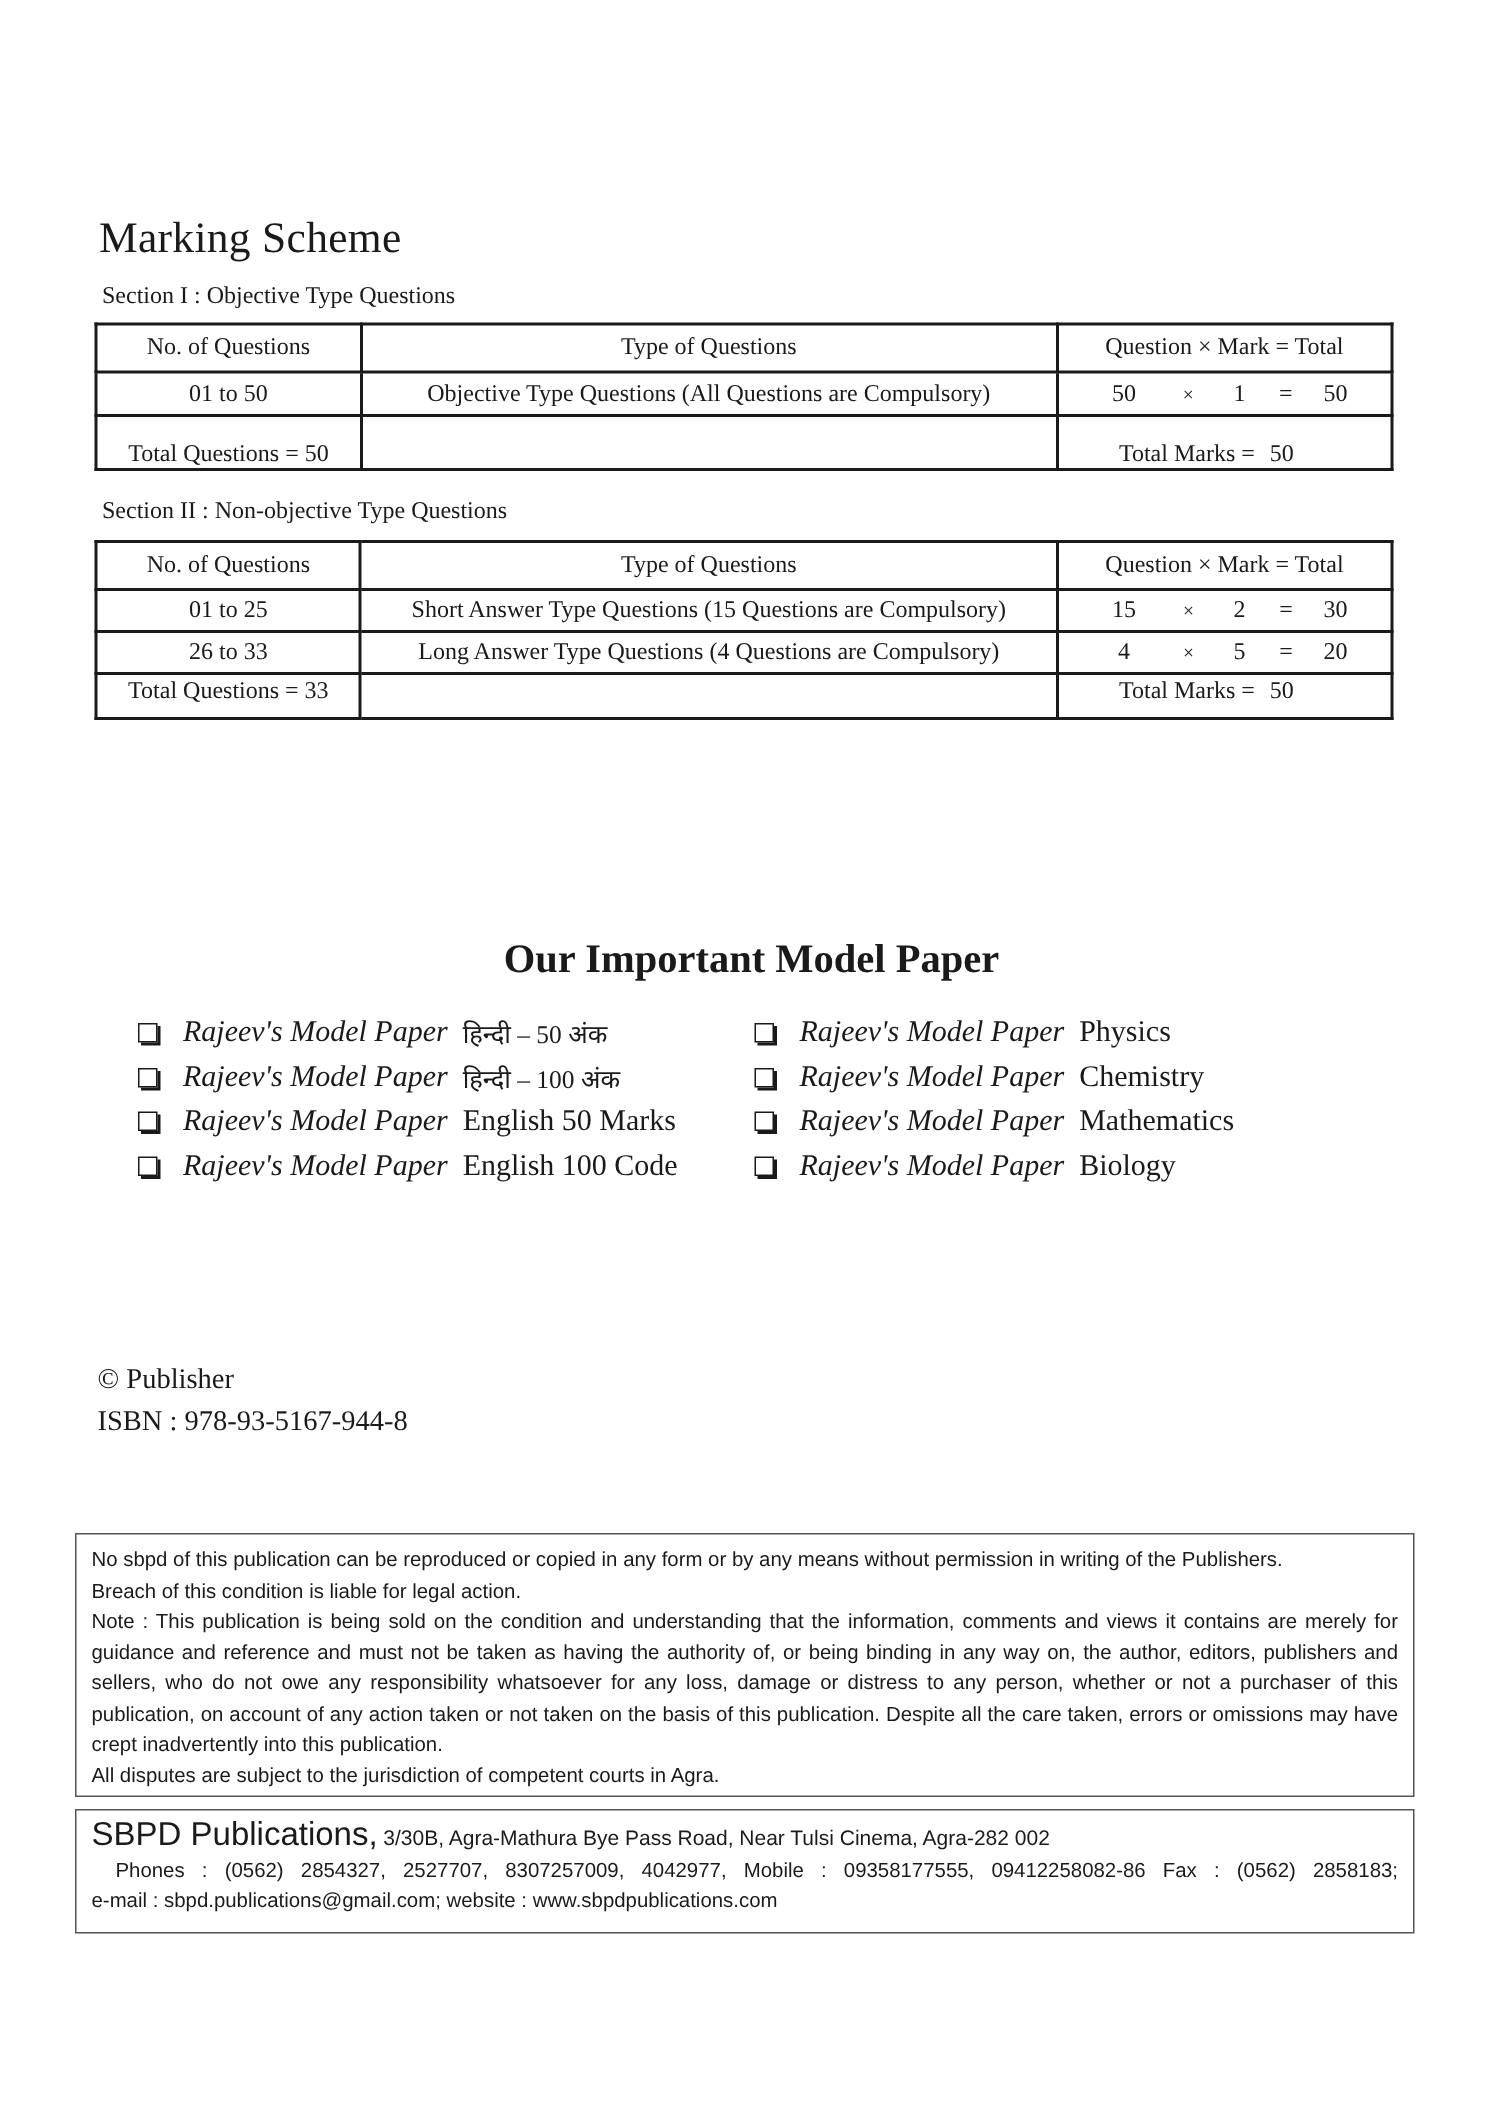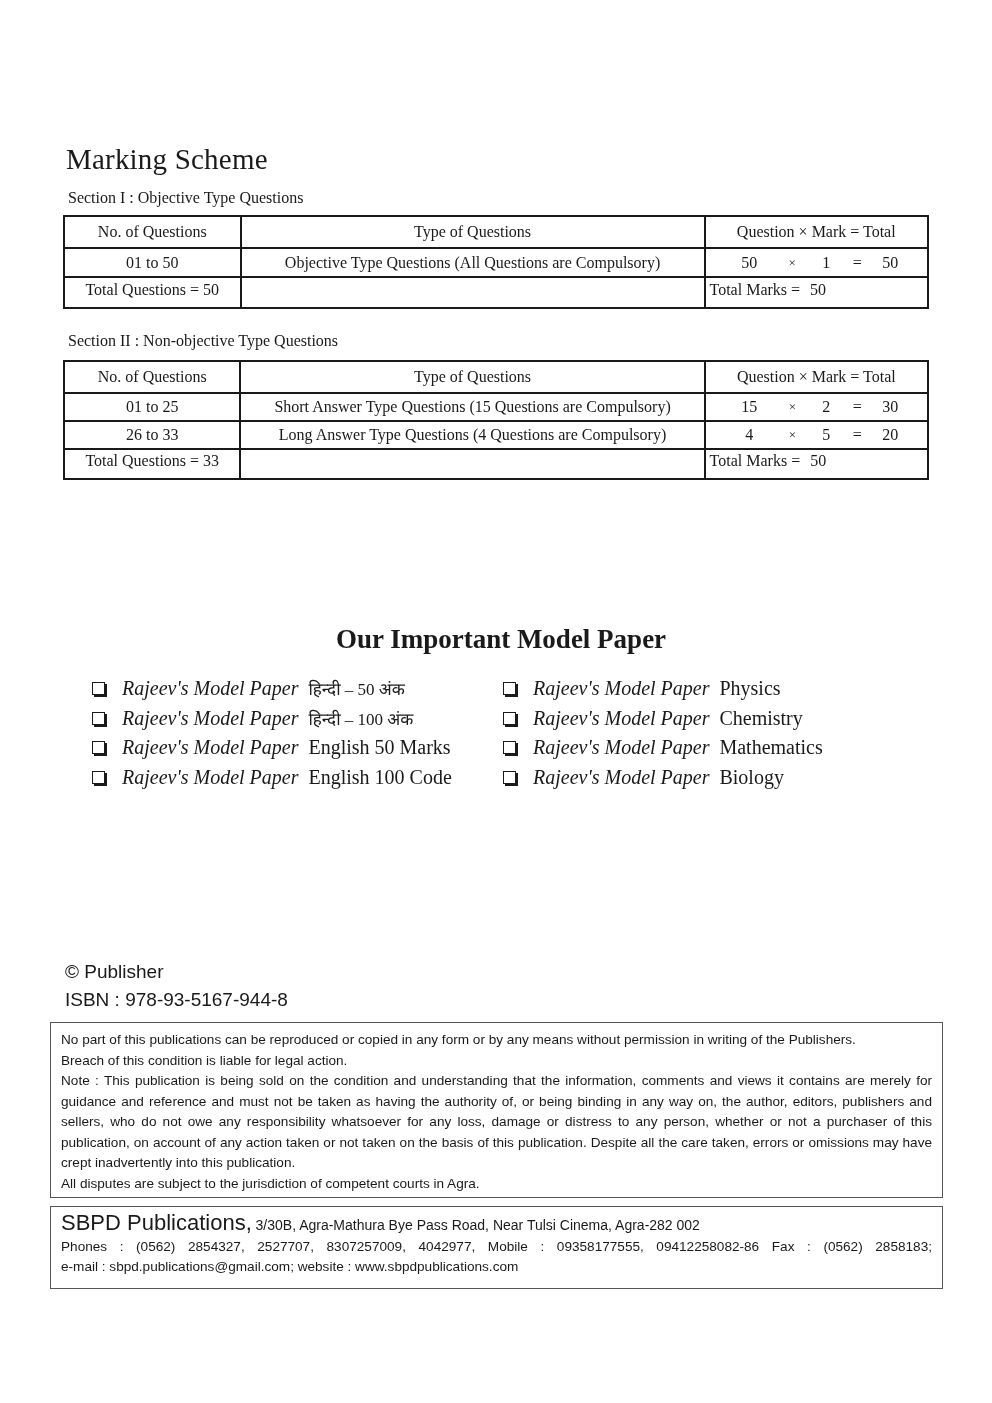--- a/index.html
+++ b/index.html
@@ -13,52 +13,52 @@
 
     table.scheme { position: absolute; left: 63px; width: 866px; border-collapse: collapse; font-family: "Liberation Serif", serif; font-size: 16px; }
     table.scheme td { border: 2px solid #1a1a1a; text-align: center; padding: 0 4px; white-space: nowrap; }
     table.scheme td.c1 { width: 177px; }
     table.scheme td.c2 { width: 465px; }
     table.scheme td.c3 { width: 224px; }
     .t1 { top: 215px; }
     .t2 { top: 360px; }
     .t1 tr.hdr td, .t2 tr.hdr td { height: 32px; margin-top: 28px; }
     .t1 tr.r td { height: 29px; border-radius: 14px; }
-    .t1 tr.tot td { height: 31px; vertical-align: top; padding-top: 3px; }
+    .t1 tr.tot td { height: 31px; vertical-align: top; padding-top: 16px; }
     .t2 tr.r td { height: 28px; }
     .t2 tr.tot td { height: 30px; vertical-align: top; padding-top: 2px; }
 
     .calc { display: inline-flex; align-items: center; justify-content: center; gap: 0; }
     .calc span { display: inline-block; text-align: center; }
     .calc .q { width: 40px; }
     .calc .x { width: 46px; font-size: 13px; }
     .calc .m { width: 22px; }
     .calc .eq { width: 40px; }
     .calc .t { width: 26px; }
-    .totmarks { display: block; text-align: left; padding-right: 24px; }
+    .totmarks { display: block; text-align: center; padding-right: 24px; }
     .totmarks .val { margin-left: 10px; }
 
     .models-title { position: absolute; left: 0; width: 1002px; top: 624px; text-align: center; font-family: "Liberation Serif", serif; font-size: 27px; }
     .models-col { position: absolute; top: 674px; }
     .models-col.left { left: 90px; }
     .models-col.right { left: 501px; }
     .model-item { display: flex; align-items: center; height: 29.5px; font-family: "Liberation Serif", serif; font-size: 20px; white-space: nowrap; }
     .chk { display: inline-block; width: 13px; height: 13px; border: 1.6px solid #1a1a1a; box-shadow: 2px 2px 0 #1a1a1a; margin-right: 17px; margin-left: 2px; background: #fff; }
     .series { font-style: italic; margin-right: 10px; }
     .subject-hi { font-size: 17px; }
 
-    .meta { position: absolute; left: 65px; top: 958px; font-family: Liberation Sans, sans-serif; font-size: 19px; line-height: 27.5px; }
+    .meta { position: absolute; left: 65px; top: 906px; font-family: Liberation Serif, serif; font-size: 19px; line-height: 27.5px; }
 
     .box { position: absolute; left: 50px; width: 893px; border: 1.5px solid #555; font-family: "Liberation Sans", sans-serif; color: #1a1a1a; }
     .disclaimer { top: 1022px; height: 176px; padding: 7px 10px 0 10px; font-size: 13.6px; line-height: 20.5px; }
     .disclaimer p { text-align: justify; text-align-last: left; }
     .contact { top: 1206px; height: 83px; padding: 6px 10px 0 10px; font-size: 13.6px; line-height: 20.5px; }
     .contact .brand { font-size: 22px; }
     .contact .addr { font-size: 14px; }
-    .contact p.just { text-align: justify; text-align-last: justify; }
+    .contact p.just { text-align: justify; text-align-last: justify; margin-left: 16px; }
   </style>
 </head>
 <body>
 
 <h1 class="page-title">Marking Scheme</h1>
 
 <div class="section-label sec1-label">Section I : Objective Type Questions</div>
 
 <table class="scheme t1">
   <tbody>
@@ -182,21 +182,21 @@
     <span class="subject">Biology</span>
   </div>
 </div>
 
 <div class="meta">
   <div>© Publisher</div>
   <div>ISBN : 978-93-5167-944-8</div>
 </div>
 
 <div class="box disclaimer">
-  <p>No part of this publications can be reproduced or copied in any form or by any means without permission in writing of the Publishers.</p>
+  <p>No sbpd of this publication can be reproduced or copied in any form or by any means without permission in writing of the Publishers.</p>
   <p>Breach of this condition is liable for legal action.</p>
   <p>Note : This publication is being sold on the condition and understanding that the information, comments and views it contains are merely for guidance and reference and must not be taken as having the authority of, or being binding in any way on, the author, editors, publishers and sellers, who do not owe any responsibility whatsoever for any loss, damage or distress to any person, whether or not a purchaser of this publication, on account of any action taken or not taken on the basis of this publication. Despite all the care taken, errors or omissions may have crept inadvertently into this publication.</p>
   <p>All disputes are subject to the jurisdiction of competent courts in Agra.</p>
 </div>
 
 <div class="box contact">
   <p><span class="brand">SBPD Publications,</span> <span class="addr">3/30B, Agra-Mathura Bye Pass Road, Near Tulsi Cinema, Agra-282 002</span></p>
   <p class="just">Phones : (0562) 2854327, 2527707, 8307257009, 4042977, Mobile : 09358177555, 09412258082-86 Fax : (0562) 2858183;</p>
   <p>e-mail : sbpd.publications@gmail.com; website : www.sbpdpublications.com</p>
 </div>

